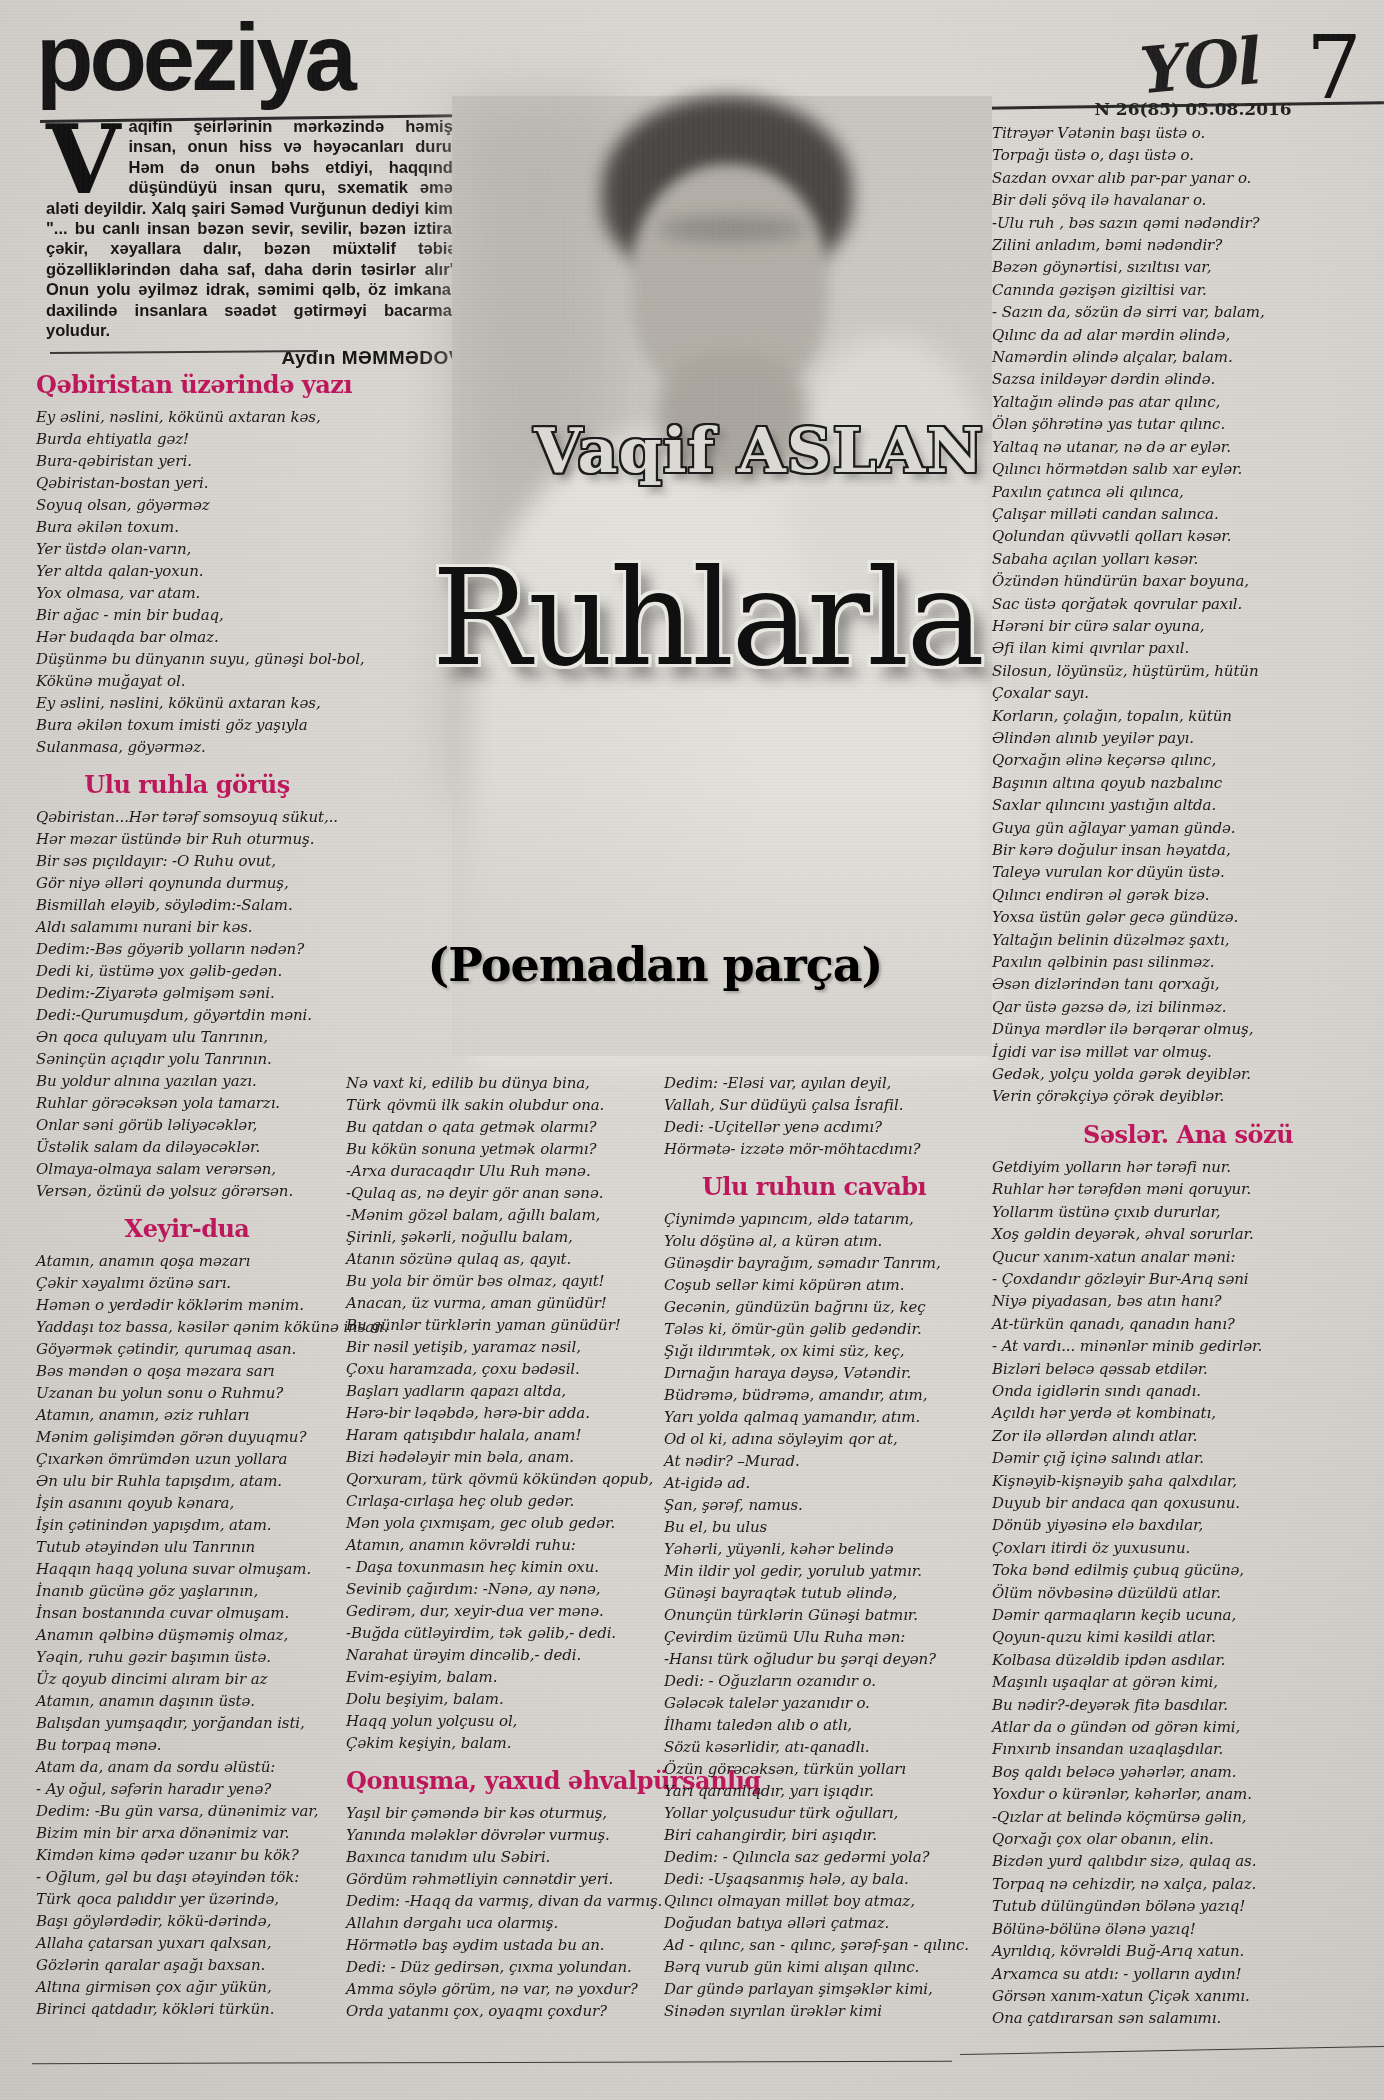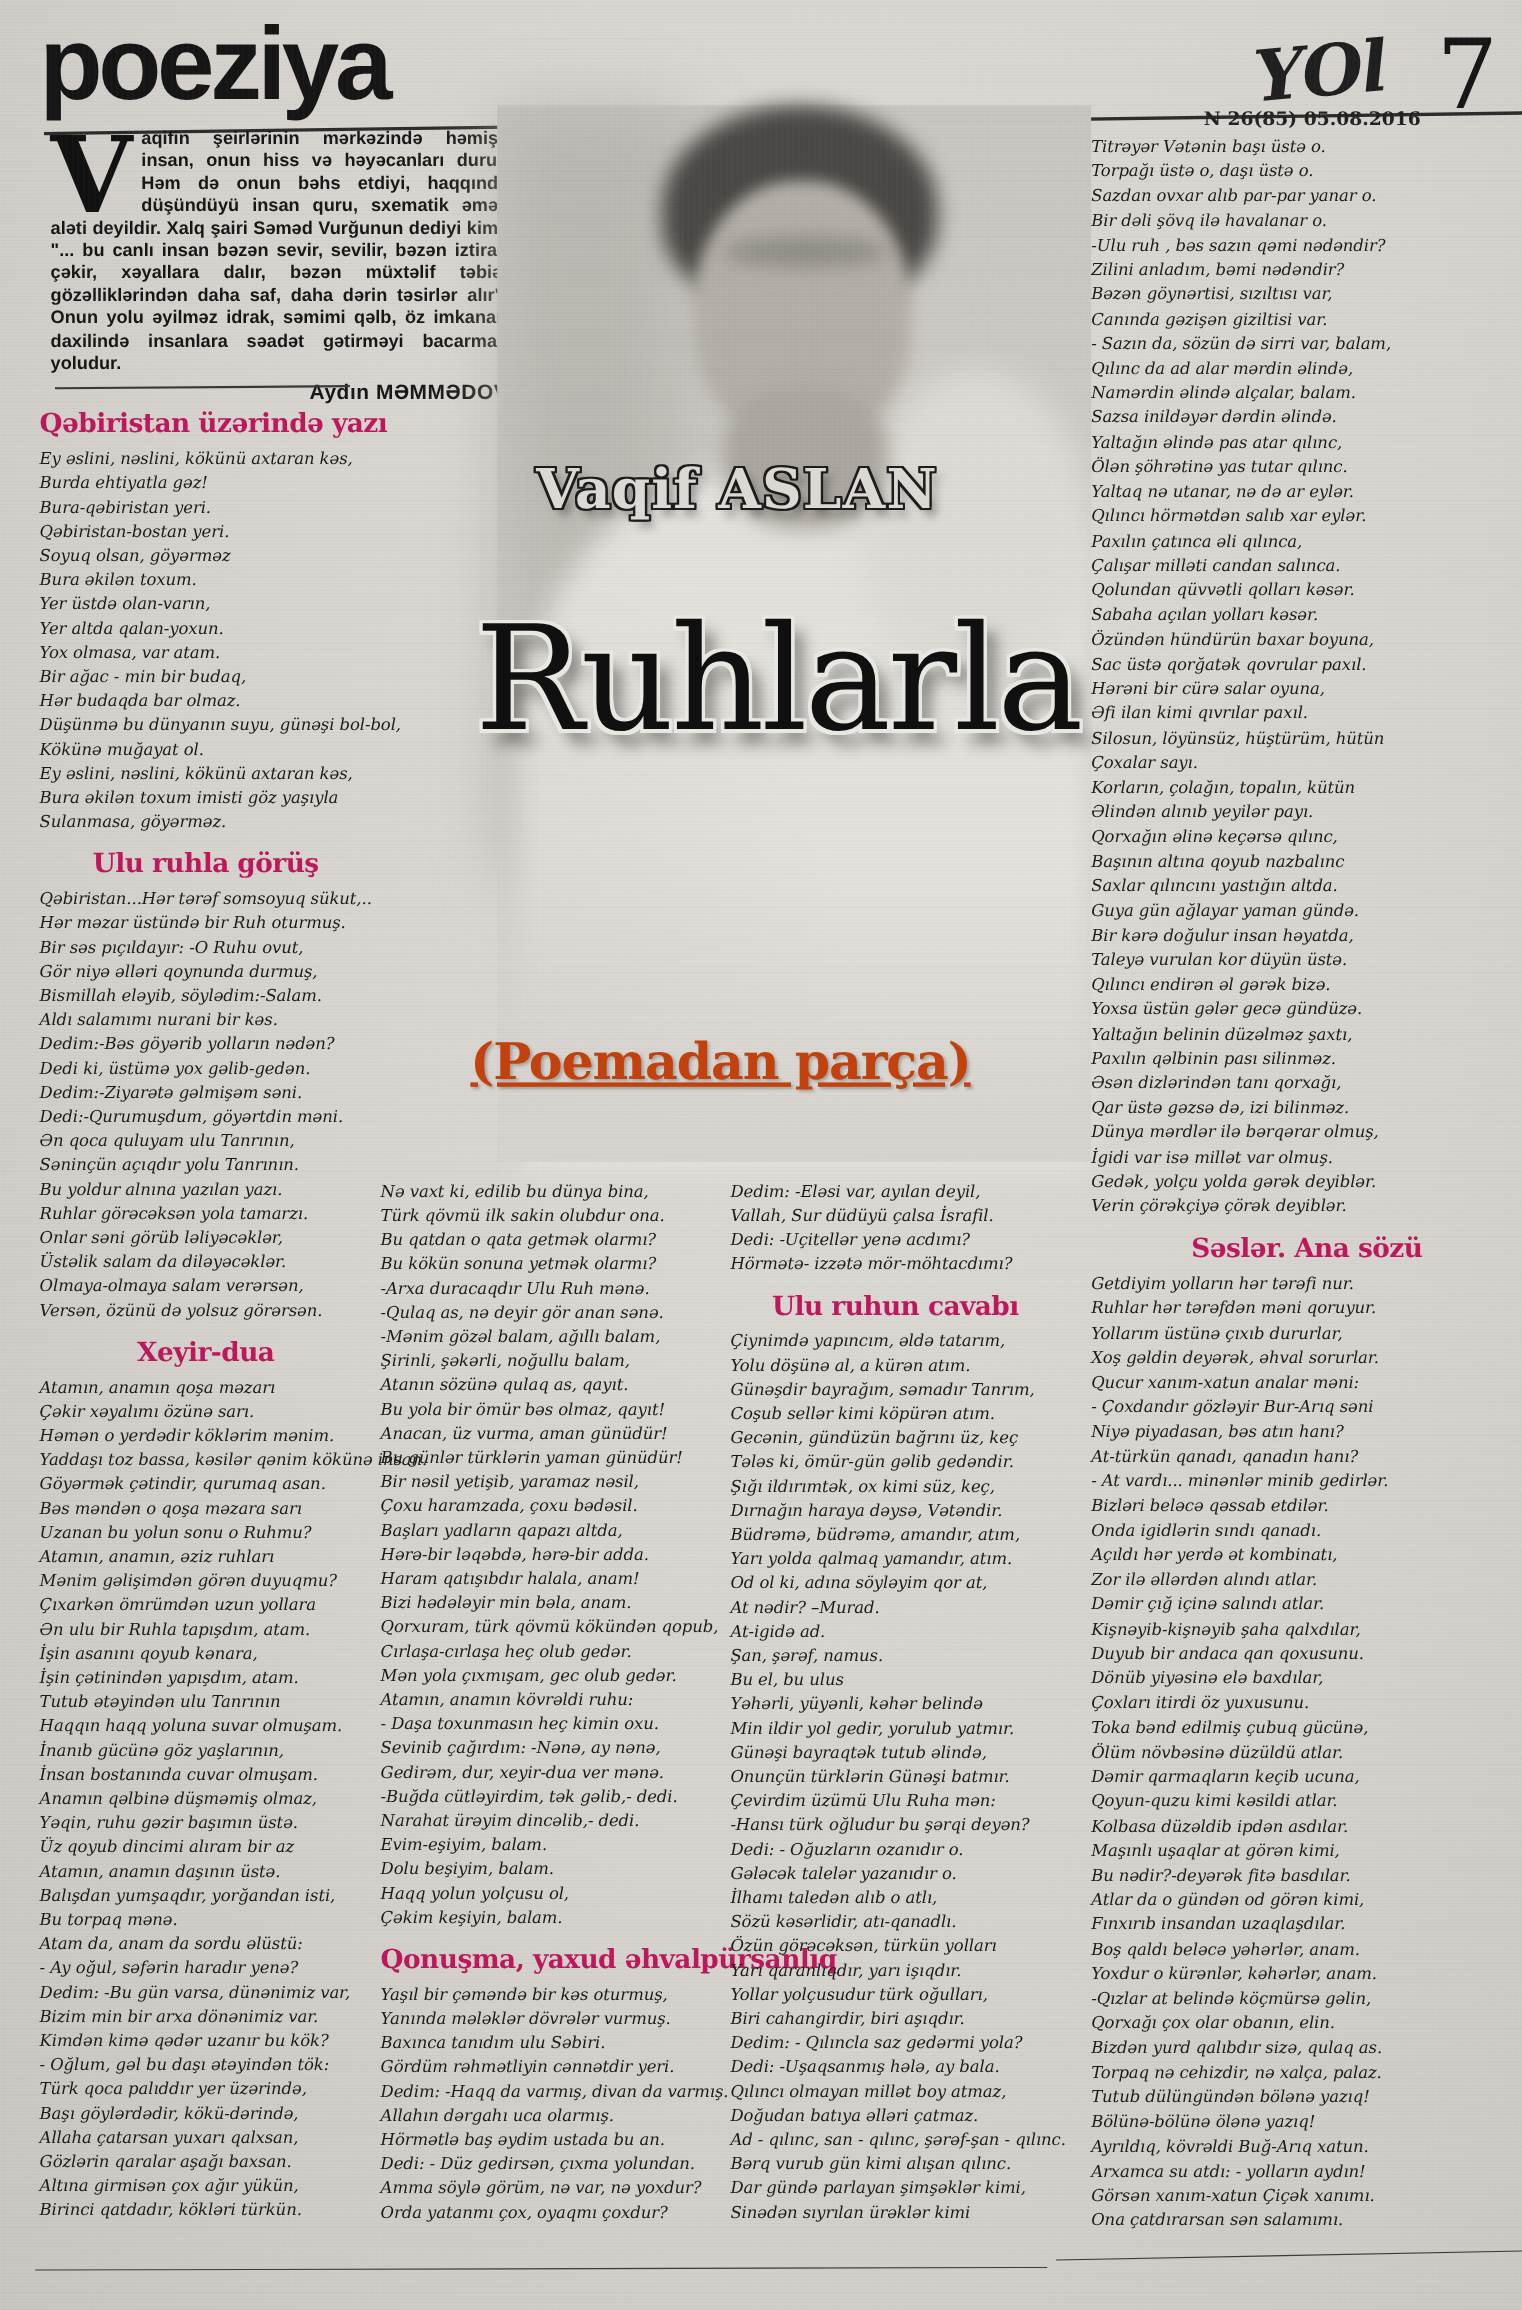--- a/index.html
+++ b/index.html
@@ -46,35 +46,35 @@
   .ph-hand{left:205px;top:255px;width:150px;height:130px;background:#aaa69f;
        border-radius:45%;filter:blur(9px);}
   .ph-shirt{left:20px;top:330px;width:520px;height:640px;background:#e3e1dc;
        border-radius:40% 18% 0 0;filter:blur(12px);}
   .ph-sleeve{left:330px;top:240px;width:210px;height:300px;background:#dcdad5;
        border-radius:50%;filter:blur(14px);}
   .ph-fade{inset:0;background:linear-gradient(180deg,transparent 72%,rgba(214,211,206,0.95) 97%),
        radial-gradient(ellipse at 0% 100%, rgba(214,211,206,0.85) 0%, transparent 45%);}
 
   
-  .title-author{position:absolute;left:356px;top:420px;width:628px;z-index:3;text-align:center;
-       font-weight:700;font-size:50px;line-height:1;letter-spacing:1px;color:#dbd9d4;
+  .title-author{position:absolute;left:356px;top:420px;width:628px;z-index:3;text-align:right;
+       font-weight:700;font-size:62px;line-height:1;letter-spacing:1px;color:#dbd9d4;
        text-shadow:-2px -2px 0 #1c1c1c,2px -2px 0 #1c1c1c,-2px 2px 0 #1c1c1c,2px 2px 0 #1c1c1c,
                    0 -2px 0 #1c1c1c,0 2px 0 #1c1c1c,-2px 0 0 #1c1c1c,2px 0 0 #1c1c1c,
                    6px 7px 8px rgba(30,30,30,0.35);}
   .title-big{position:absolute;left:322px;width:660px;z-index:3;text-align:right;
        font-weight:400;font-size:132px;line-height:1;letter-spacing:-3px;color:#101010;
        text-shadow:-3px -3px 0 #e9e7e2,3px -3px 0 #e9e7e2,-3px 3px 0 #e9e7e2,3px 3px 0 #e9e7e2,
                    0 -3px 0 #e9e7e2,0 3px 0 #e9e7e2,-3px 0 0 #e9e7e2,3px 0 0 #e9e7e2,
                    10px 12px 14px rgba(25,25,25,0.5);}
   #title-line1{top:552px;}
   #title-line2{top:742px;}
   .title-sub{position:absolute;left:340px;top:940px;width:630px;z-index:3;text-align:center;
-       font-weight:700;font-size:46px;line-height:1.1;color:#c2410c;letter-spacing:-1px;
-       text-shadow:2px 2px 3px rgba(0,0,0,0.25);text-decoration:underline;}
+       font-weight:700;font-size:46px;line-height:1.1;color:#000000;letter-spacing:-1px;
+       text-shadow:2px 2px 3px rgba(0,0,0,0.25);}
 
   
   .col{position:absolute;z-index:4;}
   #col-left {left:36px; top:358px; width:302px;}
   #col-mid1 {left:346px;top:1072px;width:306px;}
   #col-mid2 {left:664px;top:1072px;width:300px;}
   #col-right{left:992px;top:122px; width:392px;}
   .pl{font-style:italic;font-size:15px;line-height:22px;white-space:nowrap;
       color:#1b1b1b;letter-spacing:-0.1px;}
   #col-right .pl{line-height:22.4px;}

